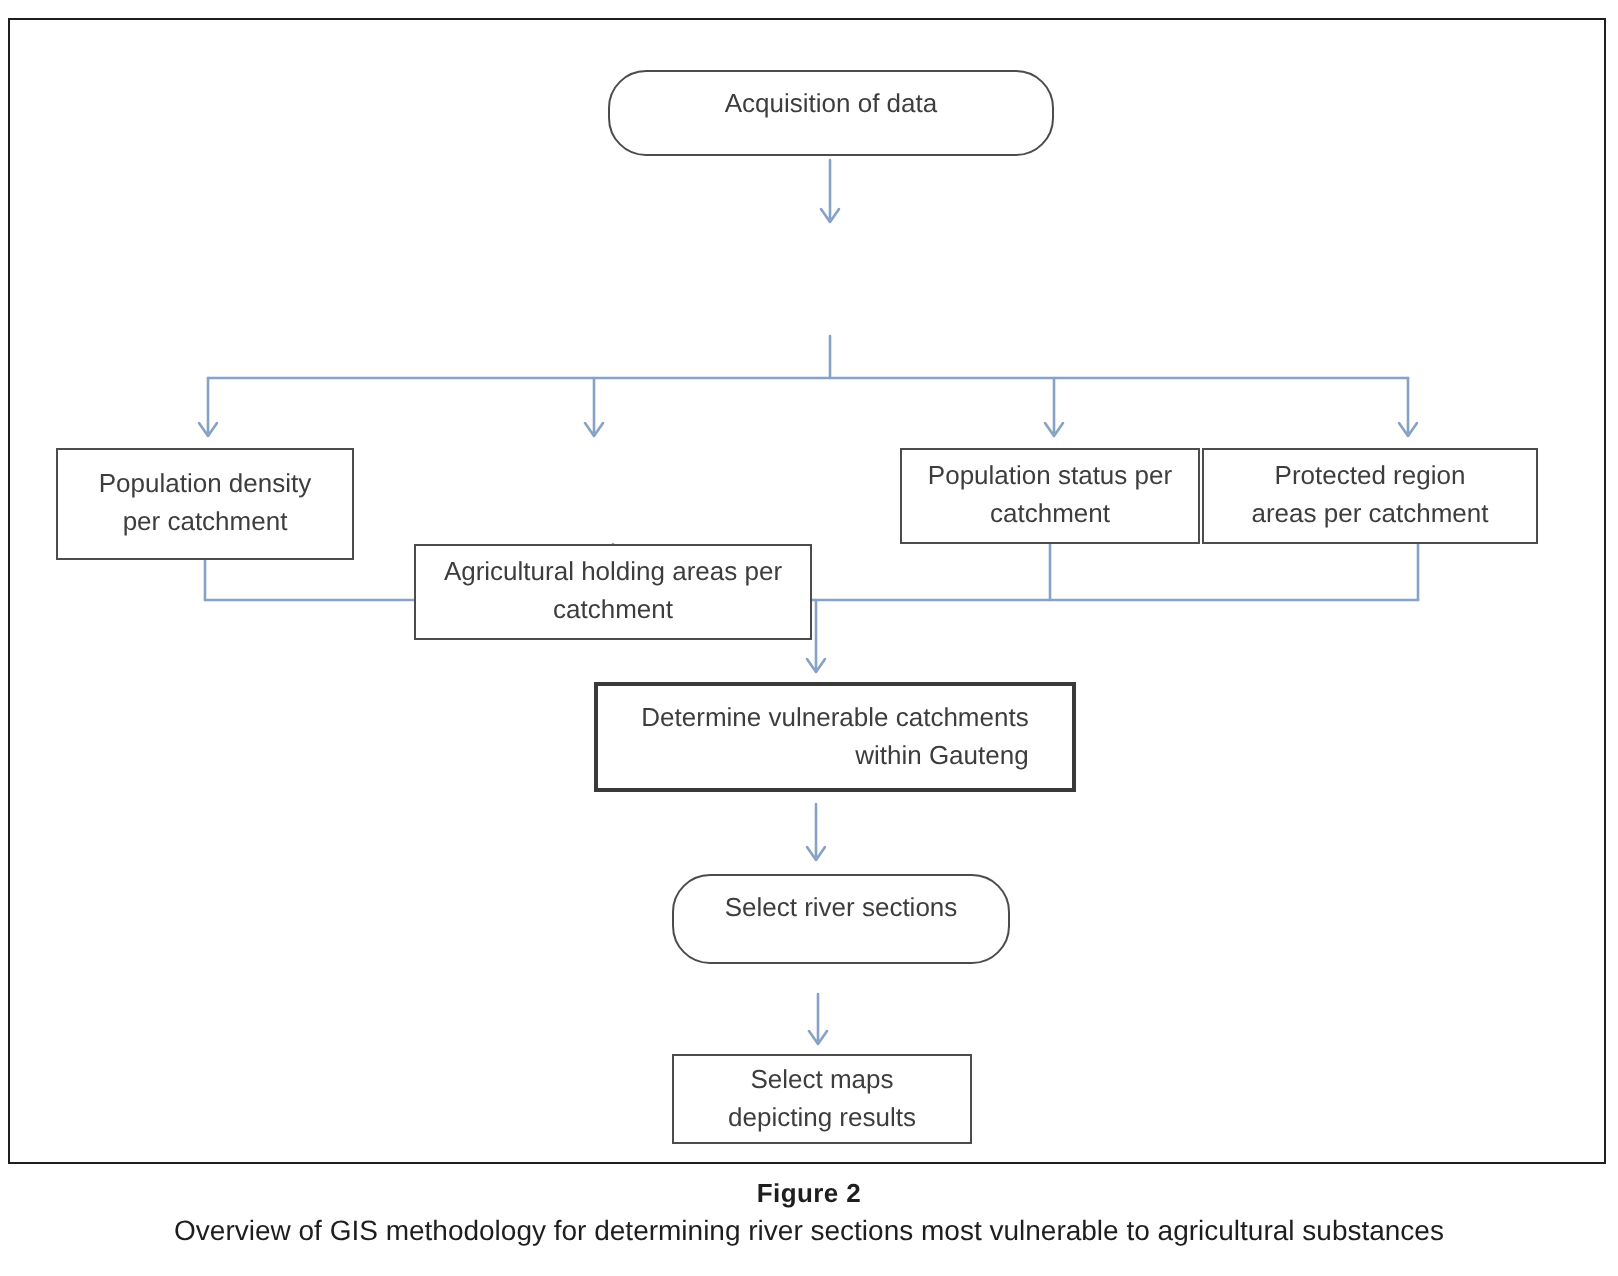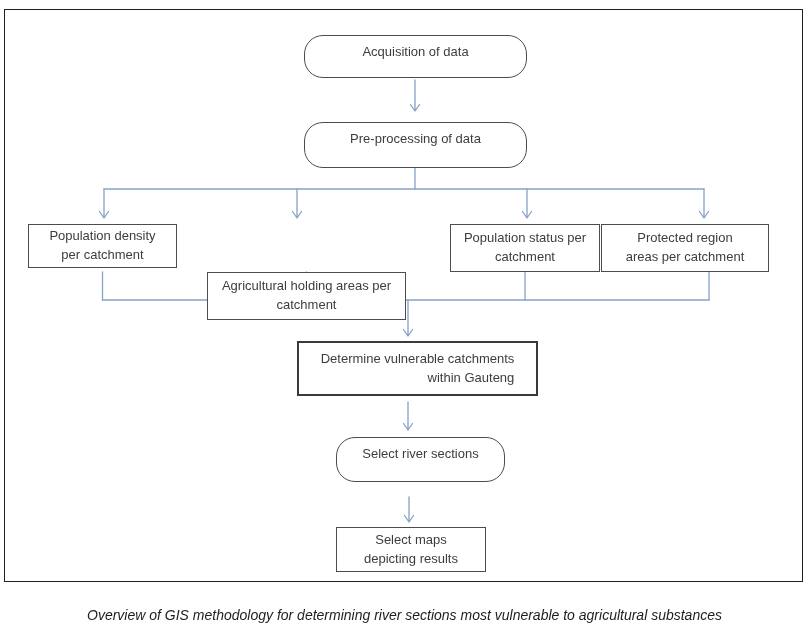--- a/index.html
+++ b/index.html
@@ -28,21 +28,21 @@
     padding:0 2px;
   }
   .node.top{align-items:flex-start;padding-top:7px;border-radius:19px;}
   .node.thick{border-width:2px;border-color:#3a3a3a;text-align:right;}
   .cap-title{
     position:absolute;left:0;top:589px;width:809px;text-align:center;
     font-weight:bold;font-size:13px;color:#1e1e1e;letter-spacing:.2px;
   }
   .cap-sub{
     position:absolute;left:0;top:607px;width:809px;text-align:center;
-    font-style:italic;font-size:14px;color:#1e1e1e;
+    font-size:14px;color:#1e1e1e;
   }
 </style>
 </head>
 <body>
 
 <div class="stage">
 
   <div class="frame"></div>
 
   <svg class="connectors" viewBox="0 0 809 638" xmlns="http://www.w3.org/2000/svg">
@@ -67,37 +67,37 @@
 
     <path class="conn" d="M408 300 V334 M403.5 329.5 L408 336 L412.5 329.5"></path>
 
     <path class="conn" d="M408 402 V428 M403.5 423.5 L408 430 L412.5 423.5"></path>
 
     <path class="conn" d="M409 497 V520 M404.5 515.5 L409 522 L413.5 515.5"></path>
   </svg>
 
   <div class="node top" style="left:304px;top:35px;width:223px;height:43px;">Acquisition of data</div>
 
-  <div class="node top" style="left:304px;top:122px;width:223px;height:46px;">Pre-processing of data</div>
 
-  <div class="node" style="left:28px;top:224px;width:149px;height:44px;">Population density
+  <div class="node" style="left:28px;top:224px;width:149px;height:56px;">Population density
 per catchment</div>
 
   <div class="node" style="left:207px;top:224px;width:199px;height:48px;margin-top:48px;">Agricultural holding areas per
 catchment</div>
 
   <div class="node" style="left:450px;top:224px;width:150px;height:48px;">Population status per
 catchment</div>
 
   <div class="node" style="left:601px;top:224px;width:168px;height:48px;">Protected region
 areas per catchment</div>
 
   <div class="node thick" style="left:297px;top:341px;width:241px;height:55px;">Determine vulnerable catchments
 within Gauteng</div>
 
   <div class="node top" style="left:336px;top:437px;width:169px;height:45px;">Select river sections</div>
 
   <div class="node" style="left:336px;top:527px;width:150px;height:45px;">Select maps
 depicting results</div>
 
+  <div class="cap-title">Figure 2</div>
   <div class="cap-sub">Overview of GIS methodology for determining river sections most vulnerable to agricultural substances</div>
 
 </div>
 
 </body></html>

